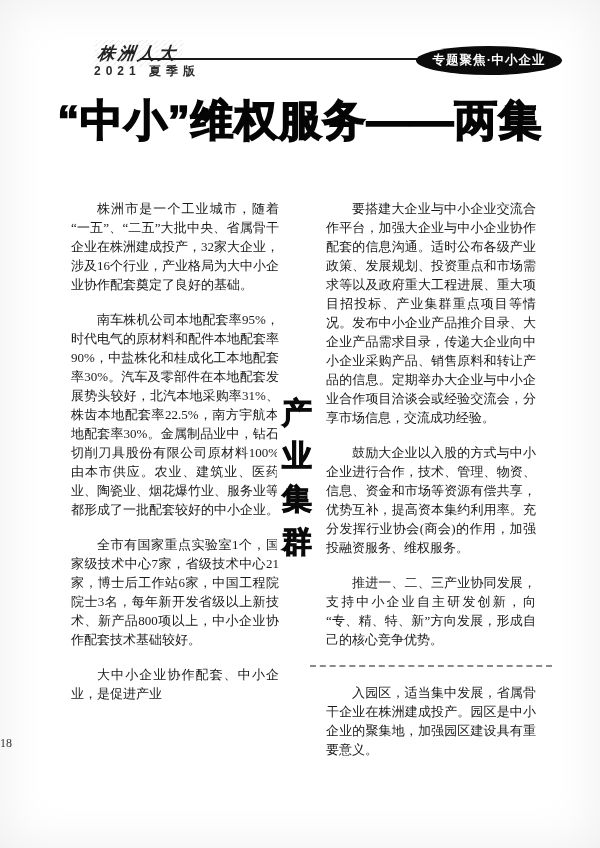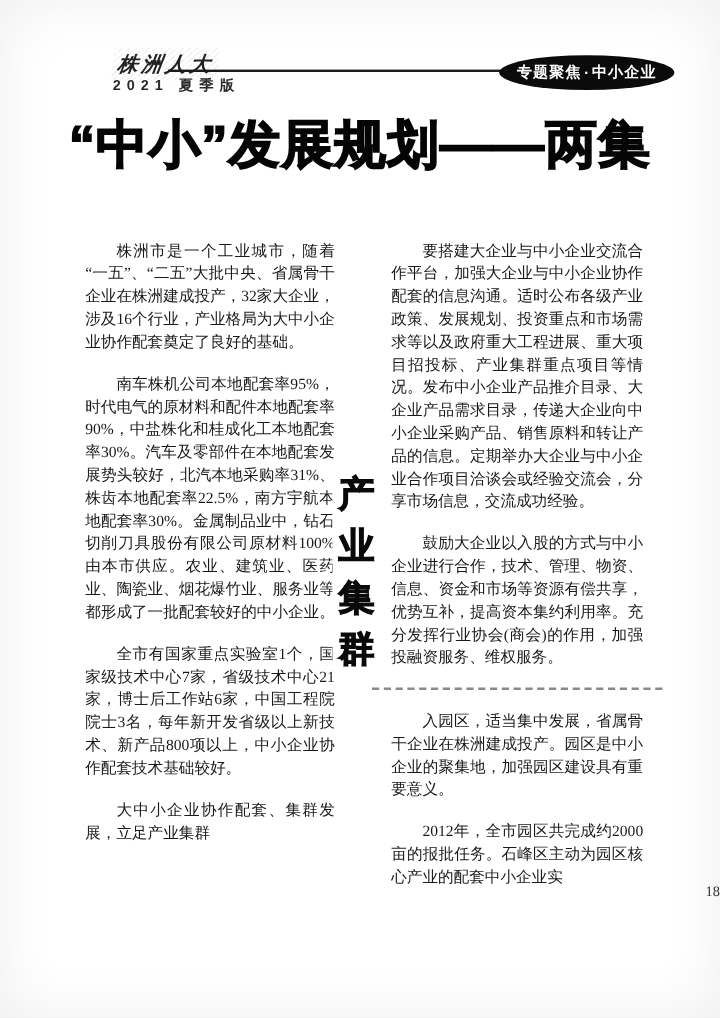--- a/index.html
+++ b/index.html
@@ -39,21 +39,21 @@
     font-weight:bold;font-size:12px;letter-spacing:5px;color:#2a2a2a;
   }
   .banner-oval{
     position:absolute;left:416px;top:46px;
     width:146px;height:29px;
     background:#0b0b0b;border-radius:50%;
     display:flex;align-items:center;justify-content:center;
   }
   .banner-oval span{
     color:#ffffff;
-    font-family:Liberation Mono, monospace;
+    font-family:Liberation Serif, serif;
     font-weight:bold;font-size:12.5px;letter-spacing:1px;
   }
 
   
   .headline{
     position:absolute;left:0;top:92px;width:600px;
     text-align:center;
     font-family:"Liberation Sans", sans-serif;
     font-weight:900;font-size:43px;
     letter-spacing:1px;color:#050505;
@@ -91,52 +91,52 @@
     font-weight:900;font-size:30px;line-height:1;
     color:#0a0a0a;
     margin-bottom:13px;
     -webkit-text-stroke:1px #0a0a0a;
   }
   .vertical-label span:last-child{margin-bottom:0;}
 
   
   .page-number{
     position:absolute;left:0;top:736px;width:600px;
-    text-align:right;
+    text-align:left;
     font-size:12px;color:#333;
     font-family:"Liberation Serif", serif;
   }
 </style>
 </head>
 <body>
 
 <div class="page">
 
   <div class="masthead-logo">株洲人大</div>
   <div class="masthead-rule"></div>
   <div class="masthead-edition">2021 夏季版</div>
   <div class="banner-oval">
     <span>专题聚焦·中小企业</span>
   </div>
 
-  <div class="headline">“中小”发展规划——两集</div>
+  <div class="headline">“中小”维权服务——两集</div>
 
   <div class="col col-left">
     <p>株洲市是一个工业城市，随着“一五”、“二五”大批中央、省属骨干企业在株洲建成投产，32家大企业，涉及16个行业，产业格局为大中小企业协作配套奠定了良好的基础。</p>
     <p>南车株机公司本地配套率95%，时代电气的原材料和配件本地配套率90%，中盐株化和桂成化工本地配套率30%。汽车及零部件在本地配套发展势头较好，北汽本地采购率31%、株齿本地配套率22.5%，南方宇航本地配套率30%。金属制品业中，钻石切削刀具股份有限公司原材料100%由本市供应。农业、建筑业、医药业、陶瓷业、烟花爆竹业、服务业等都形成了一批配套较好的中小企业。</p>
     <p>全市有国家重点实验室1个，国家级技术中心7家，省级技术中心21家，博士后工作站6家，中国工程院院士3名，每年新开发省级以上新技术、新产品800项以上，中小企业协作配套技术基础较好。</p>
-    <p>大中小企业协作配套、集群发展，立足产业集群</p>
+    <p>大中小企业协作配套、中小企业，是促进产业</p>
   </div>
 
   <div class="col col-right">
     <p>要搭建大企业与中小企业交流合作平台，加强大企业与中小企业协作配套的信息沟通。适时公布各级产业政策、发展规划、投资重点和市场需求等以及政府重大工程进展、重大项目招投标、产业集群重点项目等情况。发布中小企业产品推介目录、大企业产品需求目录，传递大企业向中小企业采购产品、销售原料和转让产品的信息。定期举办大企业与中小企业合作项目洽谈会或经验交流会，分享市场信息，交流成功经验。</p>
     <p>鼓励大企业以入股的方式与中小企业进行合作，技术、管理、物资、信息、资金和市场等资源有偿共享，优势互补，提高资本集约利用率。充分发挥行业协会(商会)的作用，加强投融资服务、维权服务。</p>
+    <p>推进一、二、三产业协同发展，支持中小企业自主研发创新，向“专、精、特、新”方向发展，形成自己的核心竞争优势。</p>
     <hr class="dashed-sep">
     <p>入园区，适当集中发展，省属骨干企业在株洲建成投产。园区是中小企业的聚集地，加强园区建设具有重要意义。</p>
-    <p>2012年，全市园区共完成约2000亩的报批任务。石峰区主动为园区核心产业的配套中小企业实</p>
   </div>
 
   <div class="vertical-label">
     <span>产</span>
     <span>业</span>
     <span>集</span>
     <span>群</span>
   </div>
 
   <div class="page-number">18</div>

